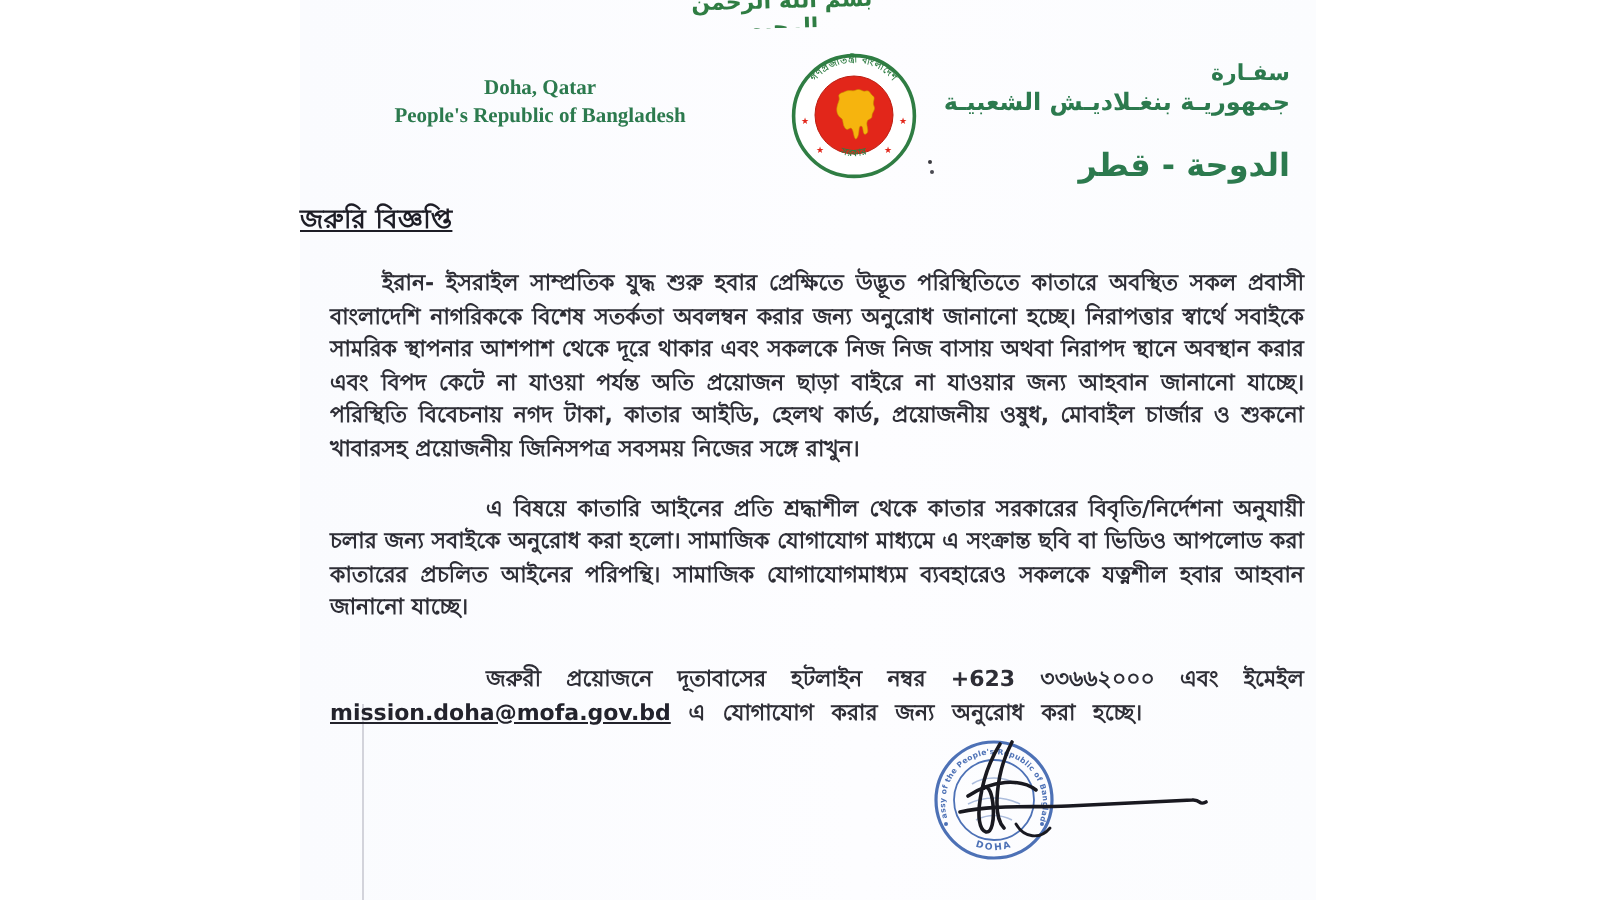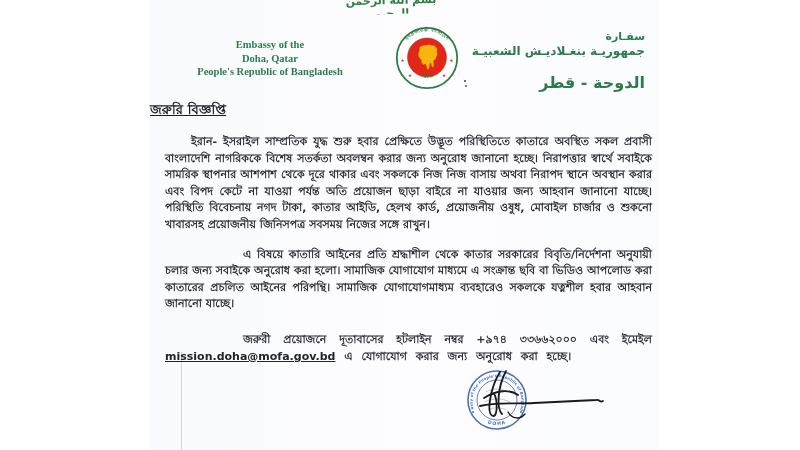--- a/index.html
+++ b/index.html
@@ -59,21 +59,20 @@
 <body>
 
 <div class="document">
 
   <div class="scan-edge"></div>
 
   <div class="bismillah">بسم الله الرحمن الرحيم</div>
 
   <div class="header-row">
     <div class="embassy-en">
-      <div>Embassy of the</div>
       <div>Doha, Qatar</div>
       <div>People's Republic of Bangladesh</div>
     </div>
 
     <div class="emblem-wrap">
       <svg width="64" height="64" viewBox="0 0 64 64">
         <defs>
           <path id="sealArcTop" d="M 9,40 A 25,25 0 1 1 55,40" fill="none"></path>
           <path id="sealArcBottom" d="M 12,36 A 20.5,20.5 0 0 0 52,36" fill="none"></path>
         </defs>
@@ -104,21 +103,21 @@
     </div>
 
     <div class="speck"></div>
   </div>
 
   <div class="notice-title">জরুরি বিজ্ঞপ্তি</div>
 
   <div class="content">
     <p class="p1">ইরান- ইসরাইল সাম্প্রতিক যুদ্ধ শুরু হবার প্রেক্ষিতে উদ্ভূত পরিস্থিতিতে কাতারে অবস্থিত সকল প্রবাসী বাংলাদেশি নাগরিককে বিশেষ সতর্কতা অবলম্বন করার জন্য অনুরোধ জানানো হচ্ছে। নিরাপত্তার স্বার্থে সবাইকে সামরিক স্থাপনার আশপাশ থেকে দূরে থাকার এবং সকলকে নিজ নিজ বাসায় অথবা নিরাপদ স্থানে অবস্থান করার এবং বিপদ কেটে না যাওয়া পর্যন্ত অতি প্রয়োজন ছাড়া বাইরে না যাওয়ার জন্য আহবান জানানো যাচ্ছে। পরিস্থিতি বিবেচনায় নগদ টাকা, কাতার আইডি, হেলথ কার্ড, প্রয়োজনীয় ওষুধ, মোবাইল চার্জার ও শুকনো খাবারসহ প্রয়োজনীয় জিনিসপত্র সবসময় নিজের সঙ্গে রাখুন।</p>
     <p class="p2">এ বিষয়ে কাতারি আইনের প্রতি শ্রদ্ধাশীল থেকে কাতার সরকারের বিবৃতি/নির্দেশনা অনুযায়ী চলার জন্য সবাইকে অনুরোধ করা হলো। সামাজিক যোগাযোগ মাধ্যমে এ সংক্রান্ত ছবি বা ভিডিও আপলোড করা কাতারের প্রচলিত আইনের পরিপন্থি। সামাজিক যোগাযোগমাধ্যম ব্যবহারেও সকলকে যত্নশীল হবার আহবান জানানো যাচ্ছে।</p>
-    <p class="p3"><span>জরুরী প্রয়োজনে দূতাবাসের হটলাইন নম্বর +৯৭৪ ৩৩৬৬২০০০ এবং ইমেইল </span><span class="email">mission.doha@mofa.gov.bd</span><span> এ যোগাযোগ করার জন্য অনুরোধ করা হচ্ছে।</span></p>
+    <p class="p3"><span>জরুরী প্রয়োজনে দূতাবাসের হটলাইন নম্বর +623 ৩৩৬৬২০০০ এবং ইমেইল </span><span class="email">mission.doha@mofa.gov.bd</span><span> এ যোগাযোগ করার জন্য অনুরোধ করা হচ্ছে।</span></p>
   </div>
 
   <div class="stamp-area">
     <svg width="185" height="86" viewBox="0 0 185 86">
       <defs>
         <path id="stampArcTop" d="M 24,48 A 24.5,24.5 0 1 1 70,48" fill="none"></path>
         <path id="stampArcBottom" d="M 32,58 A 25,25 0 0 0 62,58" fill="none"></path>
       </defs>
 
       <g opacity="0.92">

